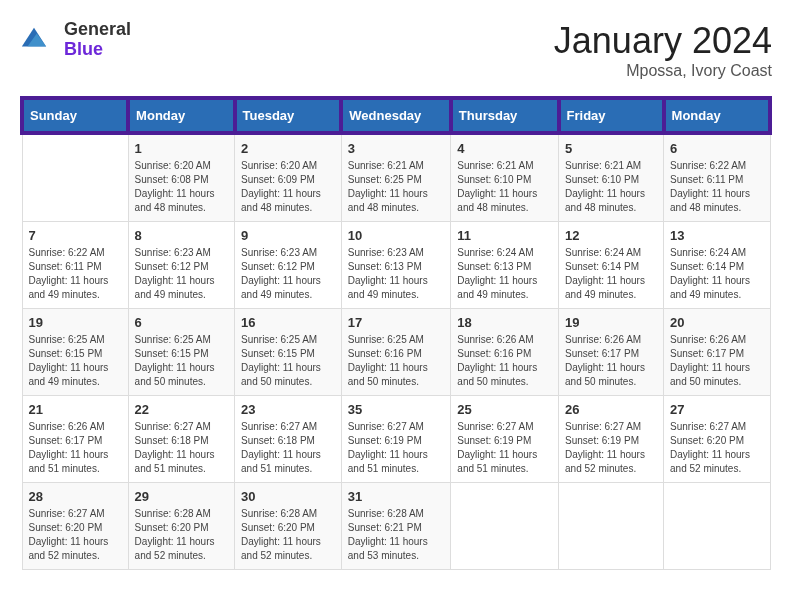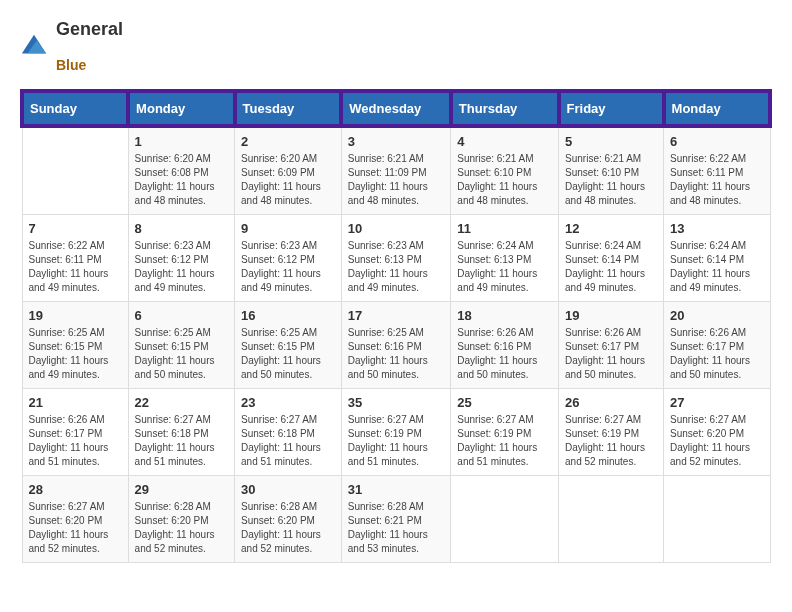--- a/index.html
+++ b/index.html
@@ -12,37 +12,36 @@
     }
     .header {
       display: flex;
       justify-content: space-between;
       align-items: flex-start;
       margin-bottom: 16px;
     }
     .logo {
       display: flex;
       align-items: center;
-      gap: 8px;
+      gap: 16px;
     }
     .logo-text {
       display: flex;
       flex-direction: column;
       line-height: 1.1;
     }
     .logo-general {
       font-size: 18px;
       font-weight: bold;
       color: #333;
     }
     .logo-blue {
-      font-size: 14px;
+      font-size: 18px;
       font-weight: bold;
-      color: #a16207;
-      margin-top: 18px;
+      color: #6d28d9;
     }
     .logo-icon {
       width: 28px;
       height: 28px;
     }
     .title-block {
       text-align: right;
     }
     .month-title {
       font-size: 36px;
@@ -108,20 +107,24 @@
   <div class="logo">
     <svg class="logo-icon" viewBox="0 0 30 30">
       <polygon points="15,2 28,22 2,22" fill="#2a6db5"></polygon>
       <polygon points="18,8 28,22 8,22" fill="#4a9fd4" opacity="0.7"></polygon>
     </svg>
     <div class="logo-text">
       <span class="logo-general">General</span>
       <span class="logo-blue">Blue</span>
     </div>
   </div>
+  <div class="title-block">
+    <div class="month-title">January 2024</div>
+    <div class="location-title">Mpossa, Ivory Coast</div>
+  </div>
 </div>
 
 <table>
   <thead>
     <tr>
     <th>Sunday</th>
         <th>Monday</th>
         <th>Tuesday</th>
         <th>Wednesday</th>
         <th>Thursday</th>
@@ -140,21 +143,21 @@
         </td>
         <td>
           <div class="day-number">2</div>
           <div class="day-info">Sunrise: 6:20 AM
 Sunset: 6:09 PM
 Daylight: 11 hours and 48 minutes.</div>
         </td>
         <td>
           <div class="day-number">3</div>
           <div class="day-info">Sunrise: 6:21 AM
-Sunset: 11:09 PM
+Sunset: 6:25 PM
 Daylight: 11 hours and 48 minutes.</div>
         </td>
         <td>
           <div class="day-number">4</div>
           <div class="day-info">Sunrise: 6:21 AM
 Sunset: 6:10 PM
 Daylight: 11 hours and 48 minutes.</div>
         </td>
         <td>
           <div class="day-number">5</div>

